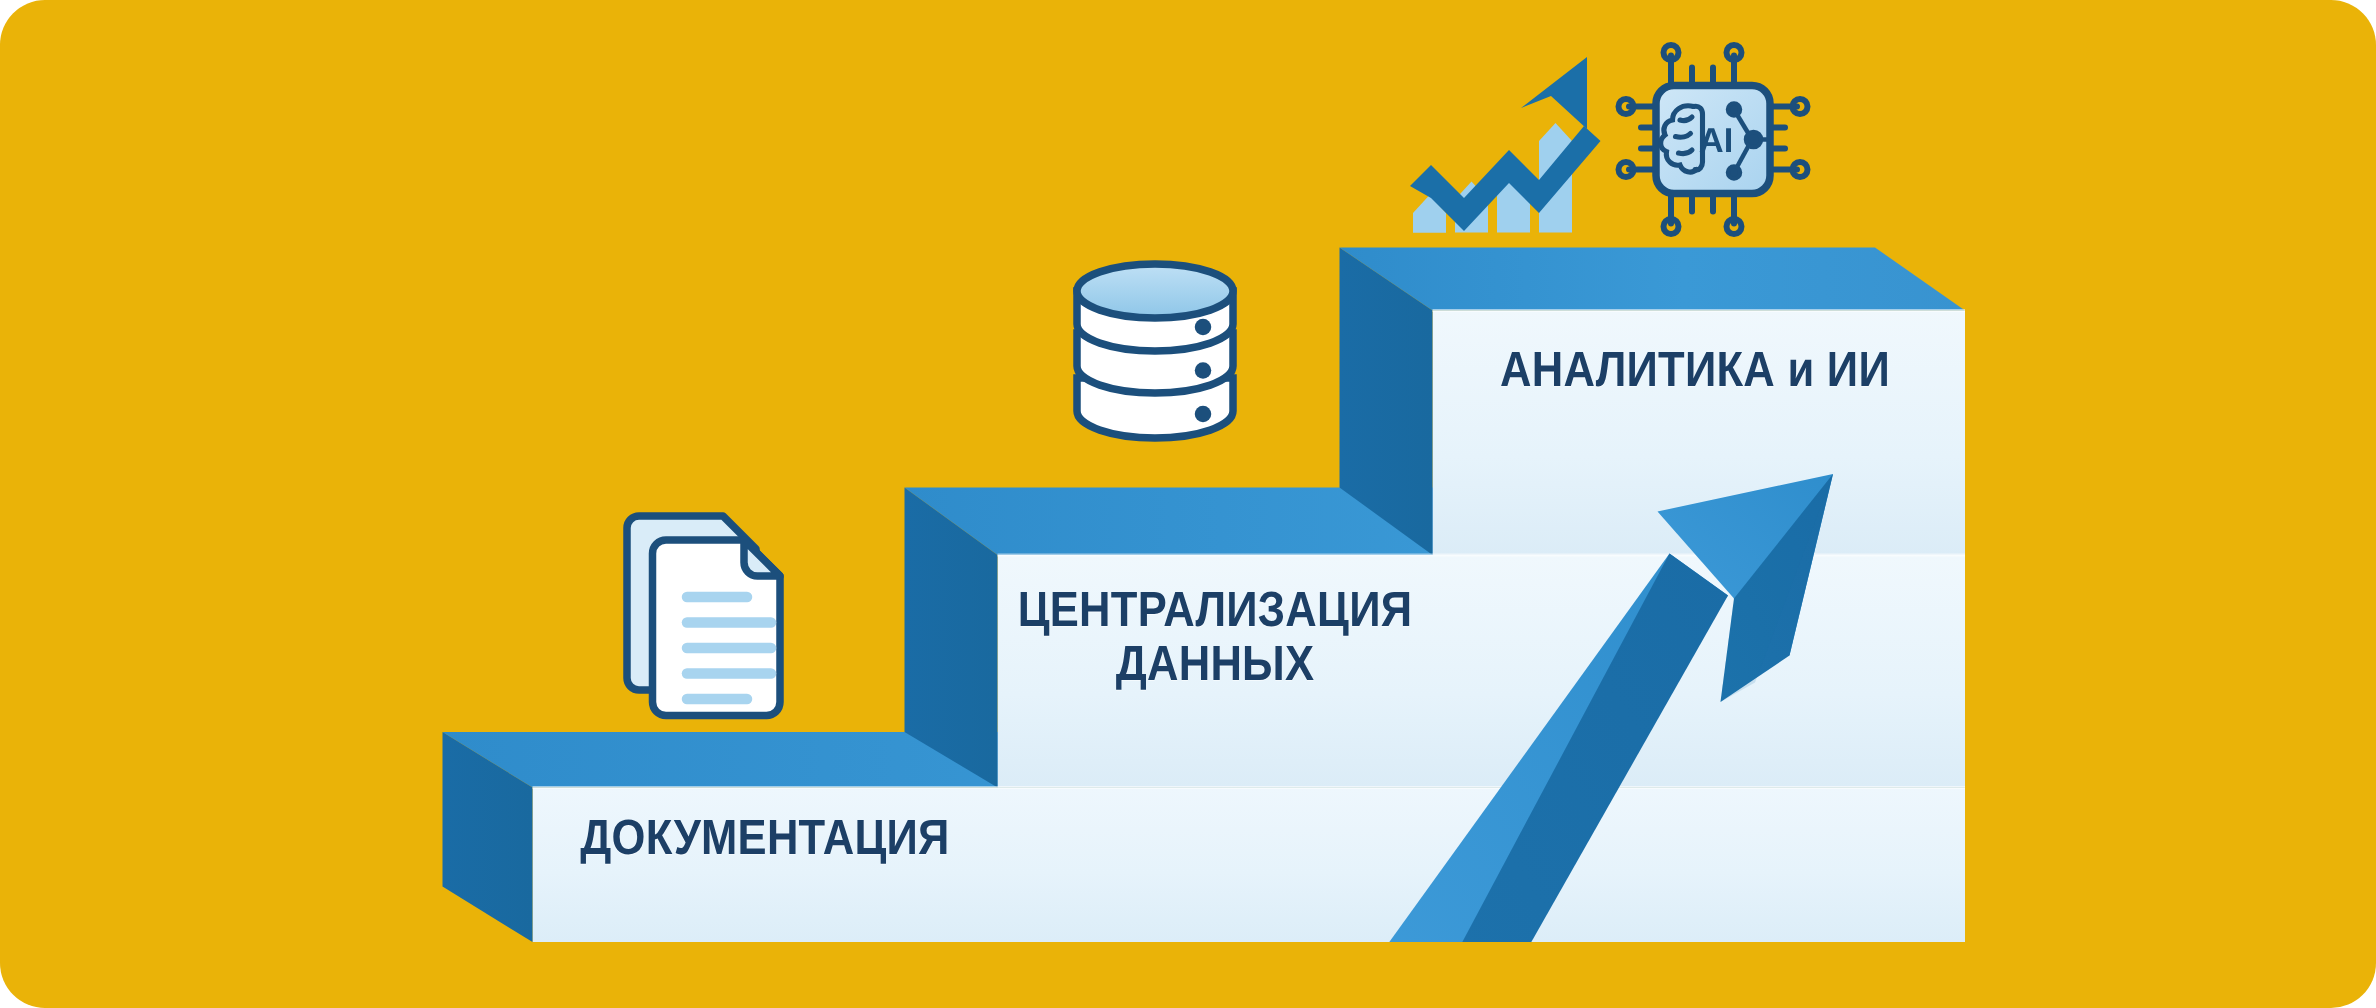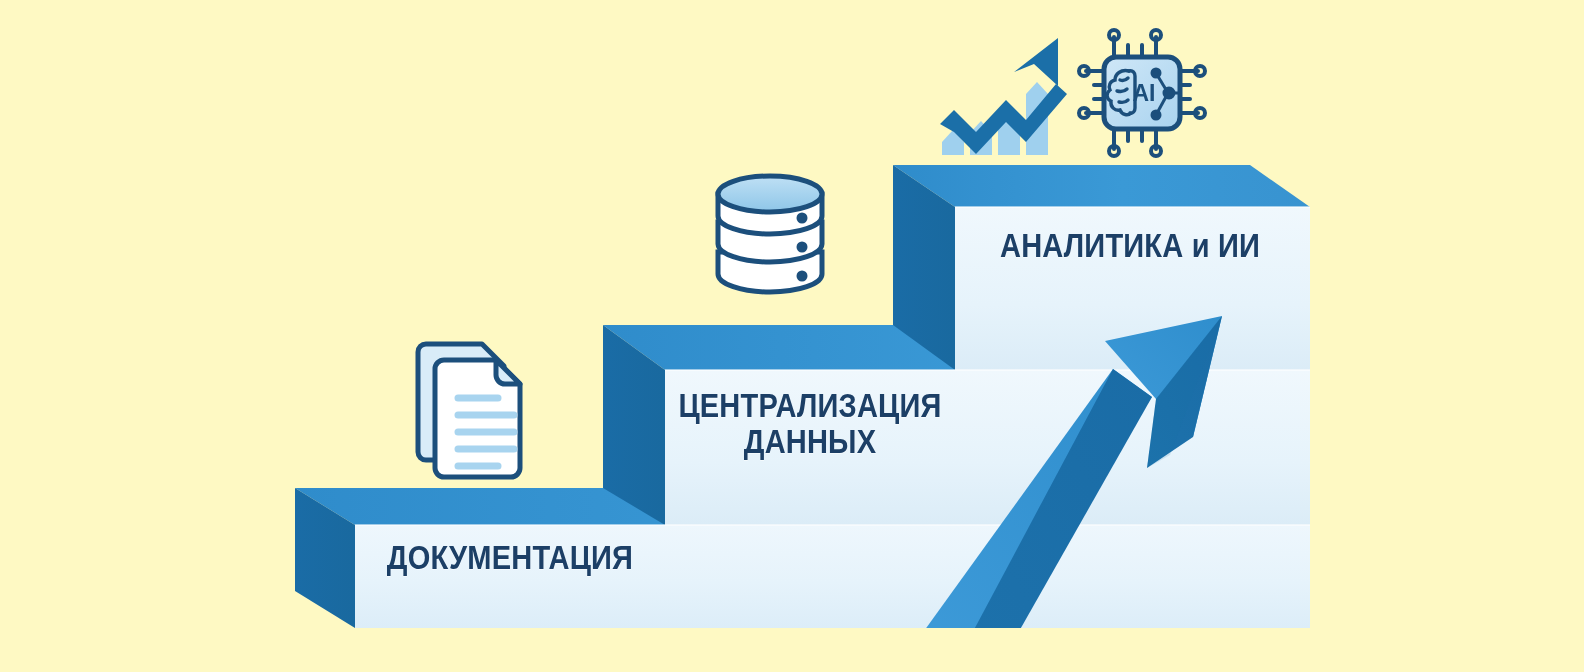--- a/index.html
+++ b/index.html
@@ -10,21 +10,22 @@
   body {
     width: 1584px;
     height: 672px;
     overflow: hidden;
     font-family: "Liberation Sans", sans-serif;
   }
   #stage {
     position: relative;
     width: 1584px;
     height: 672px;
-    background: #fef9c3;
+    background: #eab308;
+    border-radius: 30px;
   }
   #scene {
     position: absolute;
     inset: 0;
     width: 1584px;
     height: 672px;
   }
   .step-label {
     position: absolute;
     color: #1c3f66;

